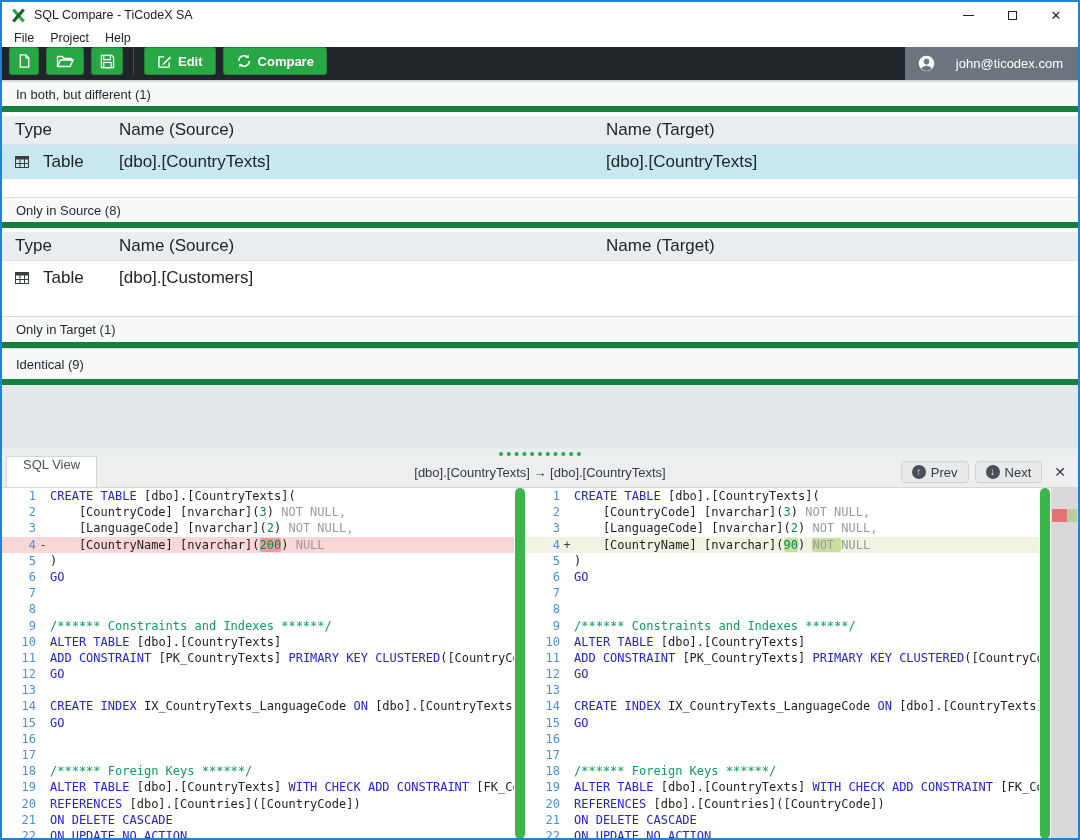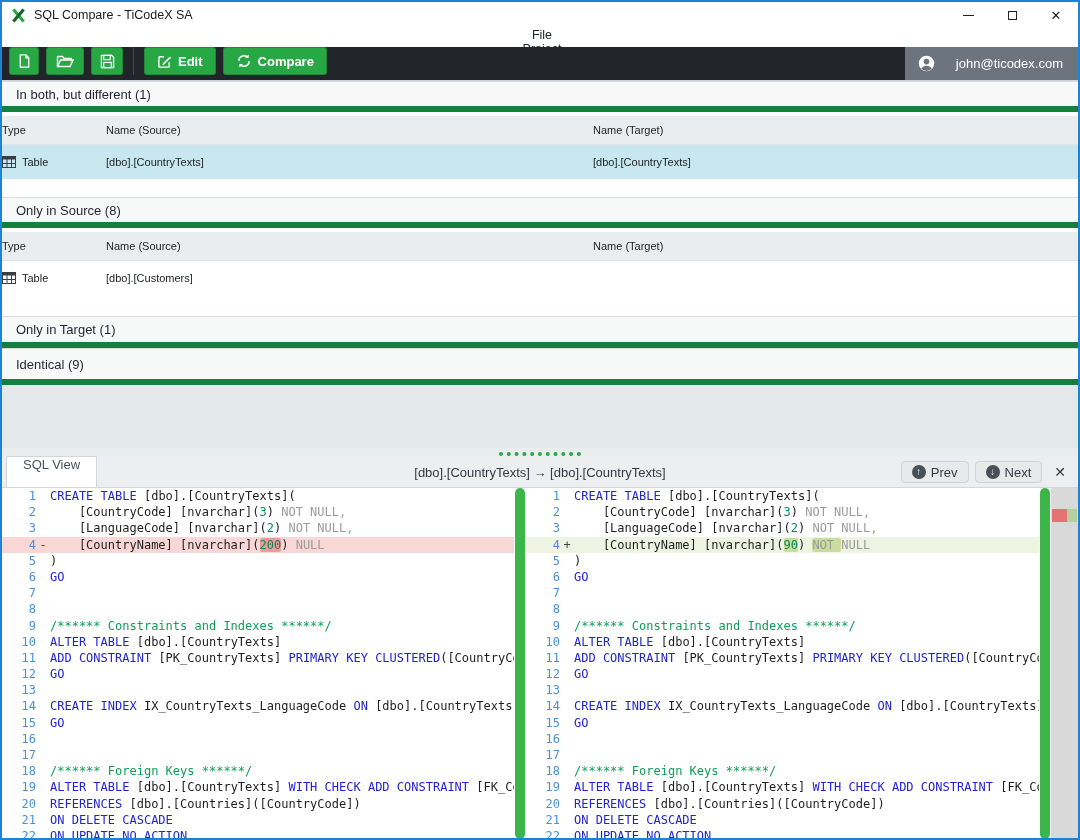--- a/index.html
+++ b/index.html
@@ -8,41 +8,41 @@
 
   
   .titlebar { height:26px; background:#fff; display:flex; align-items:center; padding-left:9px; }
   .titlebar .apptitle { font-size:12.5px; color:#1b1b1b; margin-left:8px; flex:1; }
   .wctrl { display:flex; height:100%; }
   .wbtn { width:44px; height:100%; display:flex; align-items:center; justify-content:center; color:#222; font-size:13px; }
   .min-bar { width:11px; height:1px; background:#222; display:inline-block; }
   .max-box { width:9px; height:9px; border:1px solid #222; display:inline-block; }
 
   
-  .menubar { height:19px; background:#fff; display:flex; align-items:center; padding-left:4px;flex-direction:column; }
+  .menubar { height:19px; background:#fff; display:flex; align-items:center; padding-left:4px; }
   .menu-item { font-size:12.5px; color:#212529; padding:0 8px; }
 
   
   .toolbar { height:33px; background:var(--toolbar-bg,#212529); display:flex; align-items:flex-start; padding-left:7px; gap:7px; position:relative; }
   .tbtn { height:28px; background:var(--accent-green,#28a745); border:1px solid rgba(0,0,0,.18); border-radius:3px; display:flex; align-items:center; justify-content:center; gap:6px; color:#fff; font-size:13px; font-weight:bold; }
   .tbtn.i1{ width:30px; } .tbtn.i2{ width:38px; } .tbtn.i3{ width:32px; }
   .tbtn.lab{ padding:0 12px; }
   .tsep { width:1px; height:28px; background:#45494d; margin:0 3px; }
   .account { position:absolute; right:0; top:0; height:33px; background:var(--account-gray,#6c757d); color:#fff; font-size:13px; display:flex; align-items:center; gap:21px; padding:0 15px 0 13px; }
 
   
   .hairline { height:1px; background:#cfd4d8; }
   .sec-head { height:31px; background:#f7f8f8; border-top:1px solid #d7dbde; border-bottom:6px solid #15803d; display:flex; align-items:center; padding-left:14px; font-size:13px; color:#1f2430; }
   .sec-head.b32{ height:32px; } .sec-head.b37{ height:37px; }
   .gap4 { height:4px; background:#fff; }
-  .srow { display:grid; grid-template-columns:104px 487px 1fr; align-items:center; font-size:11px; color:#212529; }
+  .srow { display:grid; grid-template-columns:104px 487px 1fr; align-items:center; padding-left:13px; font-size:17px; color:#212529; }
   .col-head { height:29px; background:#e9edf0; border-bottom:1px solid #dfe3e6; }
   .drow { height:34px; background:#fff; }
   .drow.selected { background:var(--selected-row,#c8e7f0); }
-  .cell-type { display:flex; align-items:center; gap:6px; }
+  .cell-type { display:flex; align-items:center; gap:14px; }
   .wgap18 { height:18px; background:#fff; } .wgap21 { height:21px; background:#fff; }
   .collapsed-area { height:63px; background:#e3e8eb; }
 
   
   .splitter { height:8px; background:#e9edee; display:flex; justify-content:center; align-items:flex-end; }
   .grip { width:82px; border-top:4px dotted var(--accent-green,#28a745); }
 
   
   .sqltabbar { height:32px; background:#edeef0; border-bottom:1px solid #d4d7d9; display:flex; align-items:flex-end; position:relative; }
   .sqltab { height:31px; margin-left:4px; background:#fff; border:1px solid #d3d6d8; border-bottom:none; padding:0 16px; display:flex; font-size:13px; color:#495057; }

